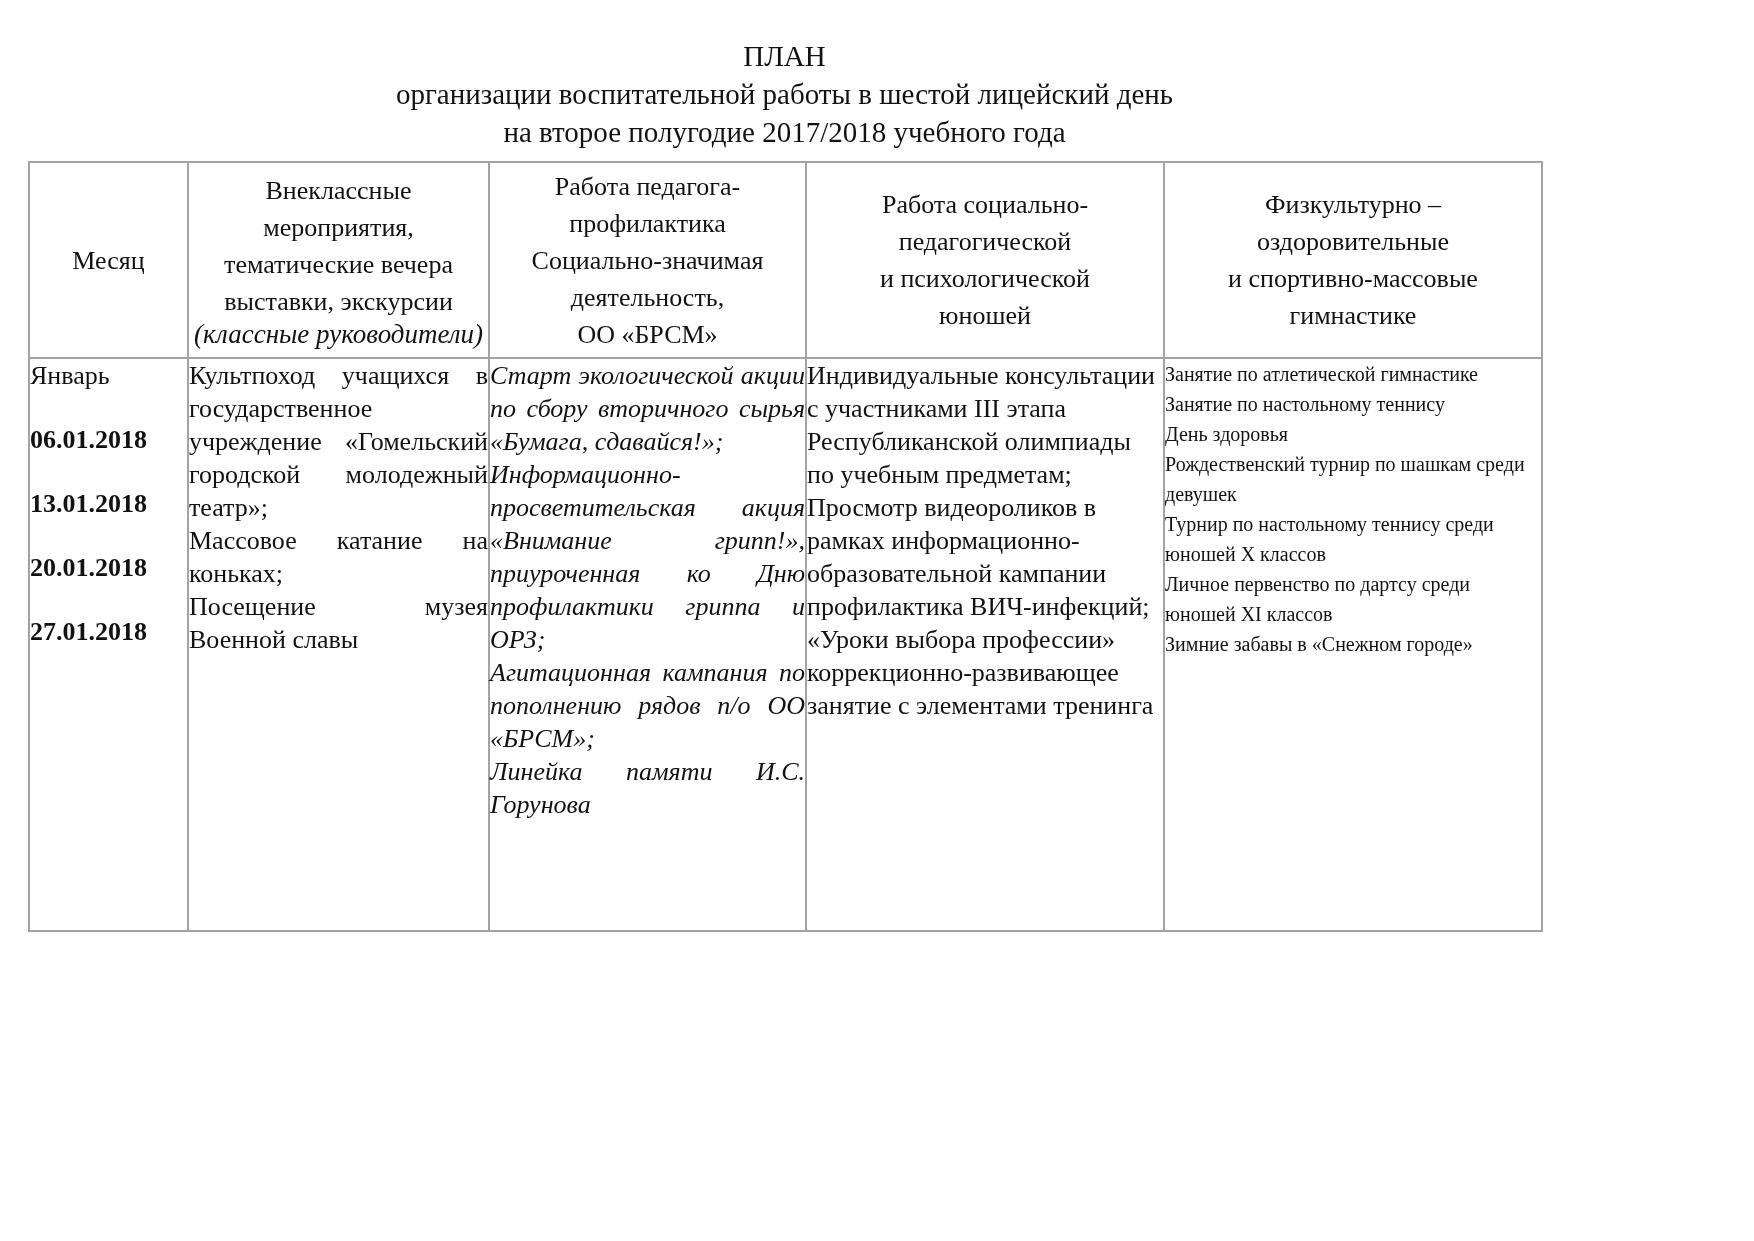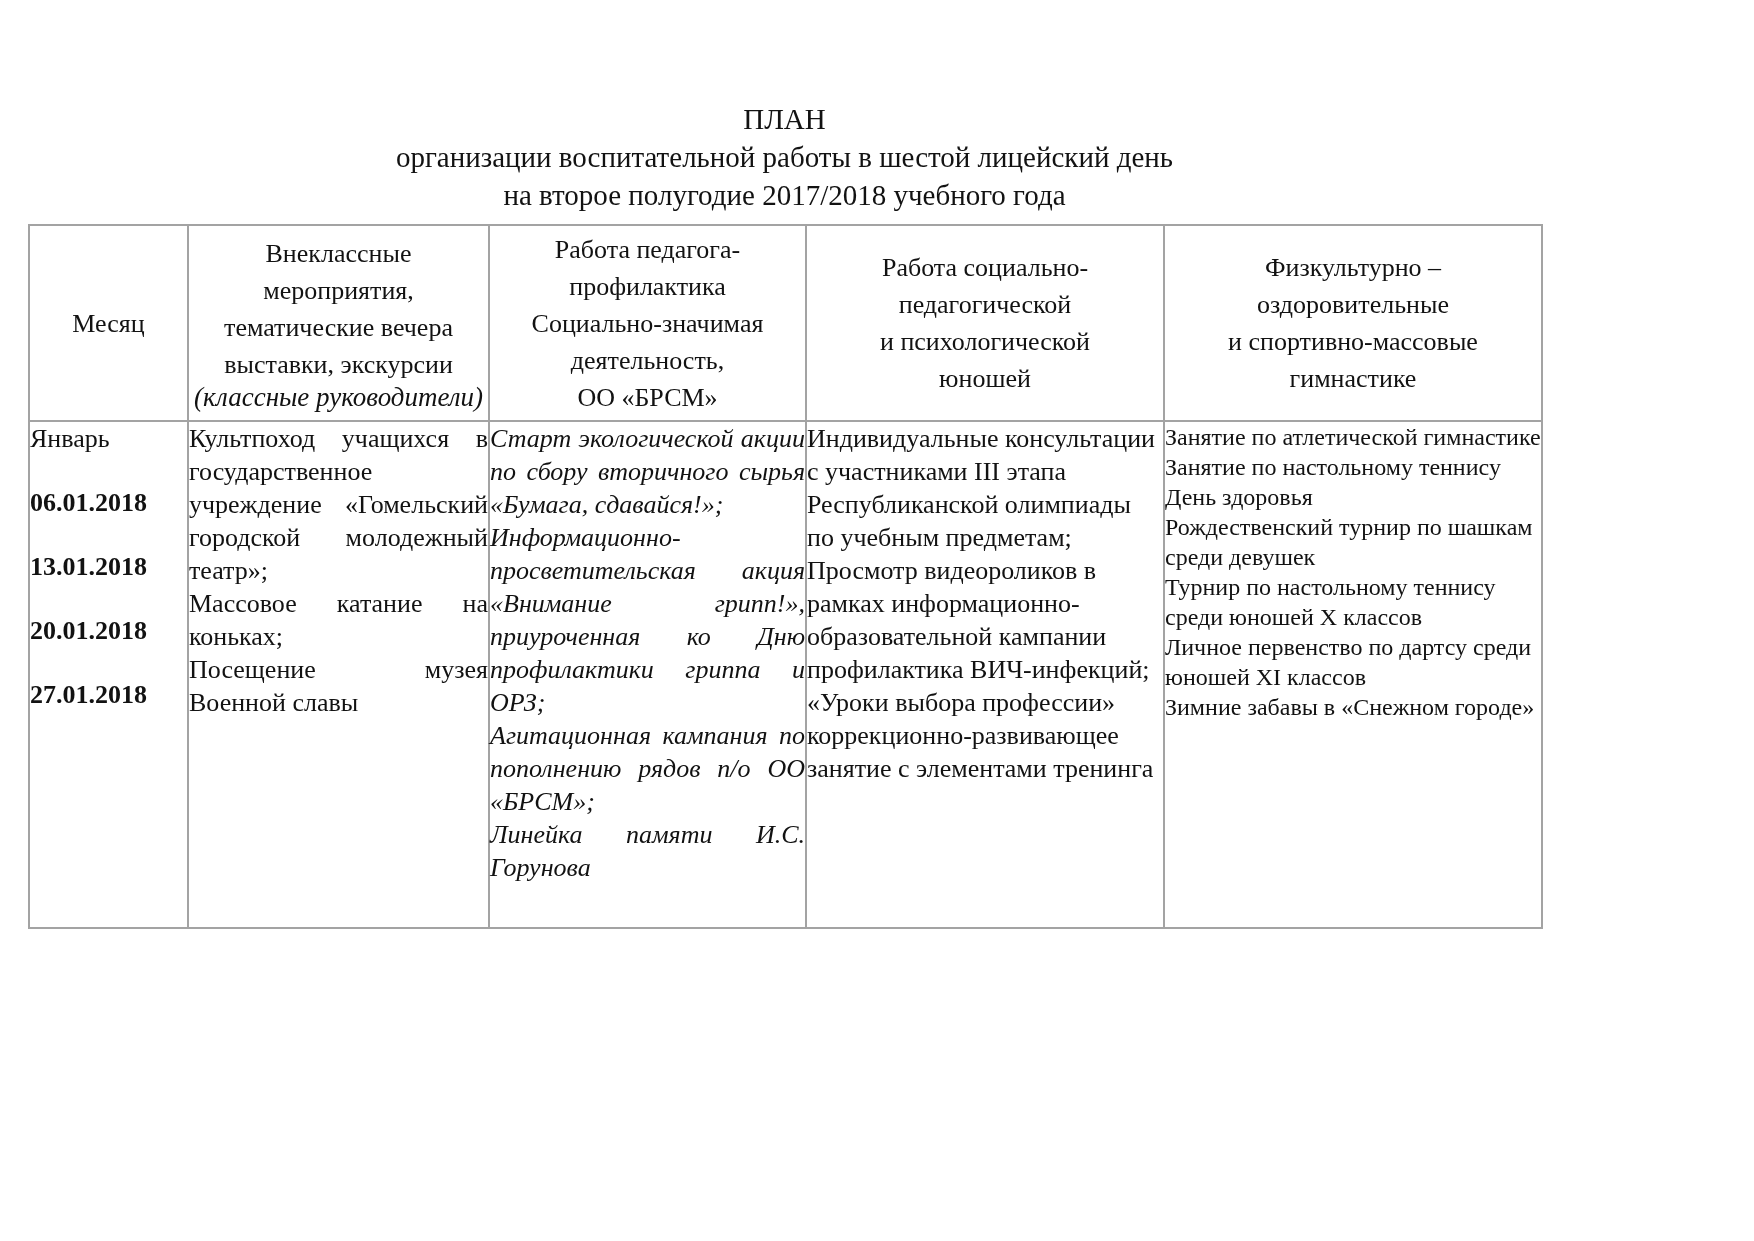--- a/index.html
+++ b/index.html
@@ -8,45 +8,44 @@
     background: #ffffff;
   }
   body {
     width: 1754px;
     height: 1241px;
     font-family: "Liberation Serif", "DejaVu Serif", serif;
     color: #121212;
     overflow: hidden;
   }
   .page {
-    padding-top: 68px;
+    padding-top: 37px;
     padding-left: 28px;
     width: 1513px;
-    margin-top: 32px;
   }
   
   .doc-title { width: 1513px; margin-bottom: 10px; }
   .title-line {
     text-align: center;
     font-size: 29px;
     line-height: 38px;
     white-space: nowrap;
   }
   
   table.plan {
     border-collapse: collapse;
     table-layout: fixed;
     width: 1513px;
   }
   table.plan th, table.plan td {
     border: 2px solid #a3a3a3;
     padding: 0;
   }
   tr.header-row { height: 196px; }
-  tr.body-row   { height: 507px; }
+  tr.body-row   { height: 573px; }
 
   th.hcell {
     font-weight: normal;
     font-size: 26px;
     text-align: center;
     vertical-align: middle;
     padding: 4px 8px;
   }
   .hline { line-height: 37px; }
   .hnote {
@@ -58,21 +57,21 @@
   td.bcell {
     vertical-align: top;
     font-size: 26px;
     line-height: 33px;
   }
   td.cell-month        { padding: 24px 6px 0 12px; }
   td.cell-extra        { padding: 22px 11px 0 13px; text-align: justify; }
   td.cell-organizer    { padding: 22px 14px 0 15px; text-align: justify; font-style: italic; }
   td.cell-social       { padding: 22px 16px 0 15px; text-align: left; }
   td.cell-sports       { padding: 38px 72px 0 17px; text-align: left;
-                         font-size: 24px; line-height: 30px; }
+                         font-size: 20px; line-height: 30px; }
 
   .month { line-height: 33px; margin-bottom: 31px; }
   .date  { line-height: 33px; margin-bottom: 31px; font-weight: bold; }
 
   p.entry { margin: 0; }
   p.entry-sport { margin: 0; }
   .u { }
 </style>
 </head>
 <body>

